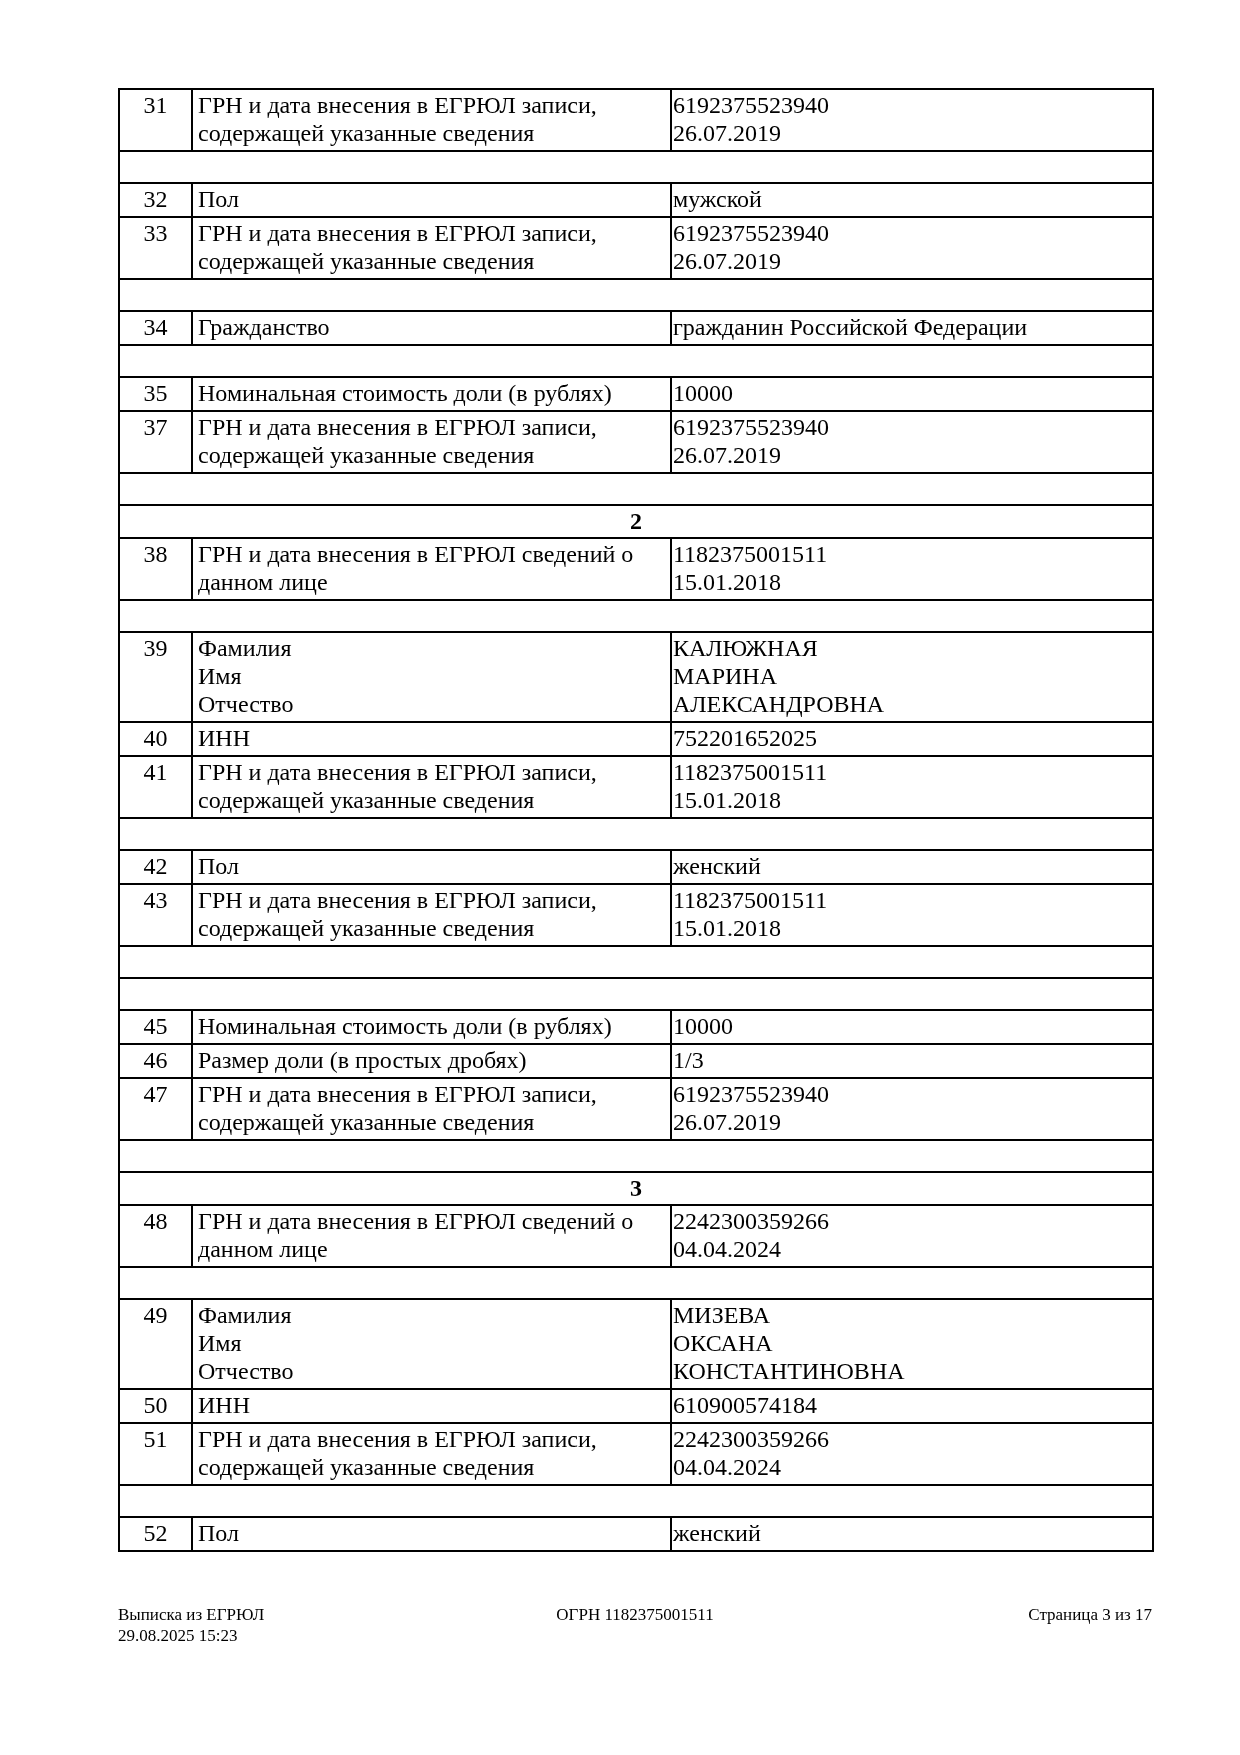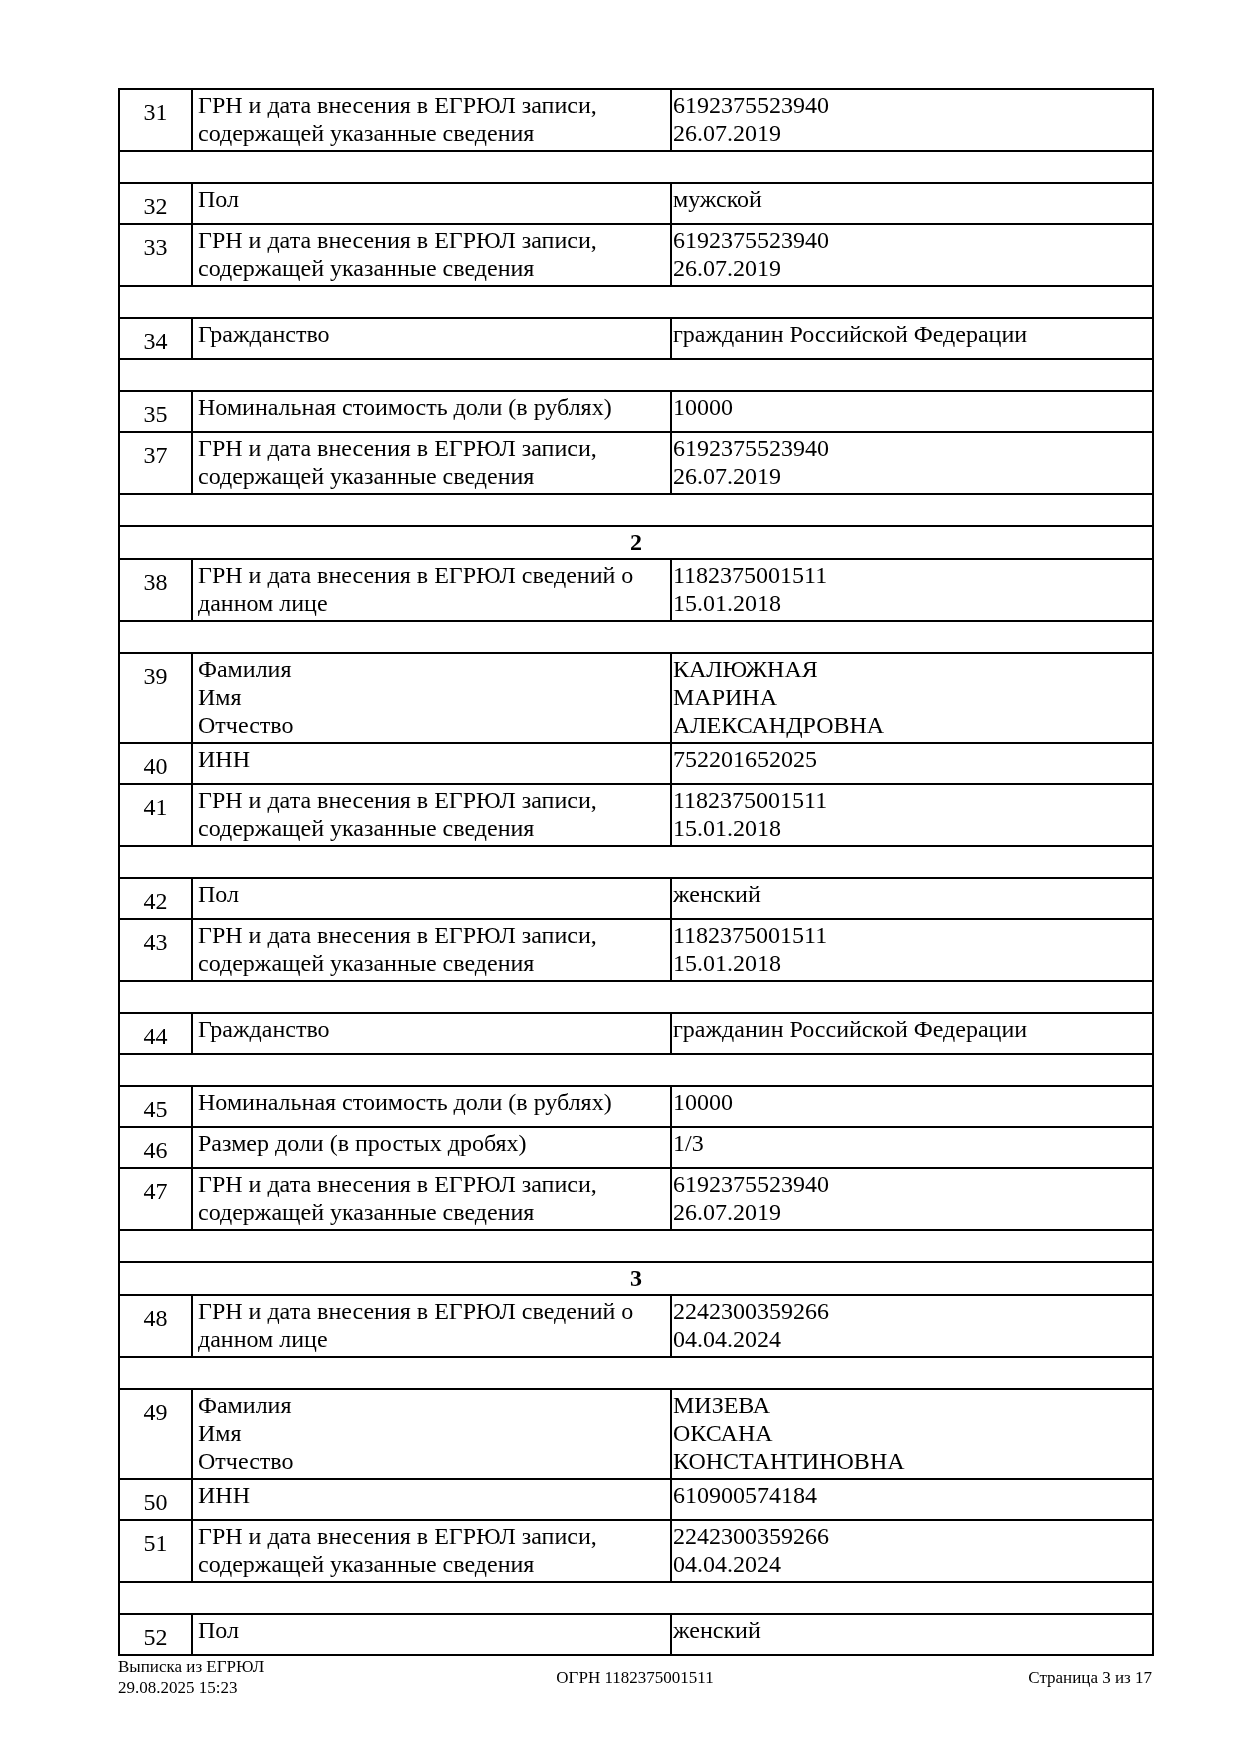--- a/index.html
+++ b/index.html
@@ -29,42 +29,43 @@
   table.egrul td {
     border: 2px solid #000000;
     vertical-align: top;
     font-size: 24px;
     line-height: 28px;
     white-space: pre-line;
     overflow: hidden;
   }
   td.num-cell {
     text-align: center;
-    padding: 8px 2px 3px 2px;
+    padding: 1px 2px 3px 2px;
   }
   td.label-cell {
     padding: 1px 4px 3px 5px;
   }
   td.value-cell {
     padding: 1px 4px 3px 1px;
   }
   tr.spacer-row td {
     height: 30px;
     padding: 0;
   }
   tr.section-row td {
     text-align: center;
     font-weight: bold;
     padding: 1px 0 2px 0;
   }
   .footer {
+    margin-top: 52px;
     width: 1034px;
     display: flex;
     justify-content: space-between;
-    align-items: center;
+    align-items: flex-start;
     font-size: 17px;
     line-height: 21px;
   }
   .footer > div { width: 33.33%; }
   .footer-left   { text-align: left; }
   .footer-center { text-align: center; }
   .footer-right  { text-align: right; }
 </style>
 </head>
 <body>
@@ -170,25 +171,20 @@
         </tr>
         <tr class="data-row">
           <td class="num-cell">43</td>
           <td class="label-cell">ГРН и дата внесения в ЕГРЮЛ записи,
 содержащей указанные сведения</td>
           <td class="value-cell">1182375001511
 15.01.2018</td>
         </tr>
         <tr class="spacer-row">
           <td colspan="3"></td>
-        </tr>
-        <tr class="data-row">
-          <td class="num-cell">44</td>
-          <td class="label-cell">Гражданство</td>
-          <td class="value-cell">гражданин Российской Федерации</td>
         </tr>
         <tr class="spacer-row">
           <td colspan="3"></td>
         </tr>
         <tr class="data-row">
           <td class="num-cell">45</td>
           <td class="label-cell">Номинальная стоимость доли (в рублях)</td>
           <td class="value-cell">10000</td>
         </tr>
         <tr class="data-row">

